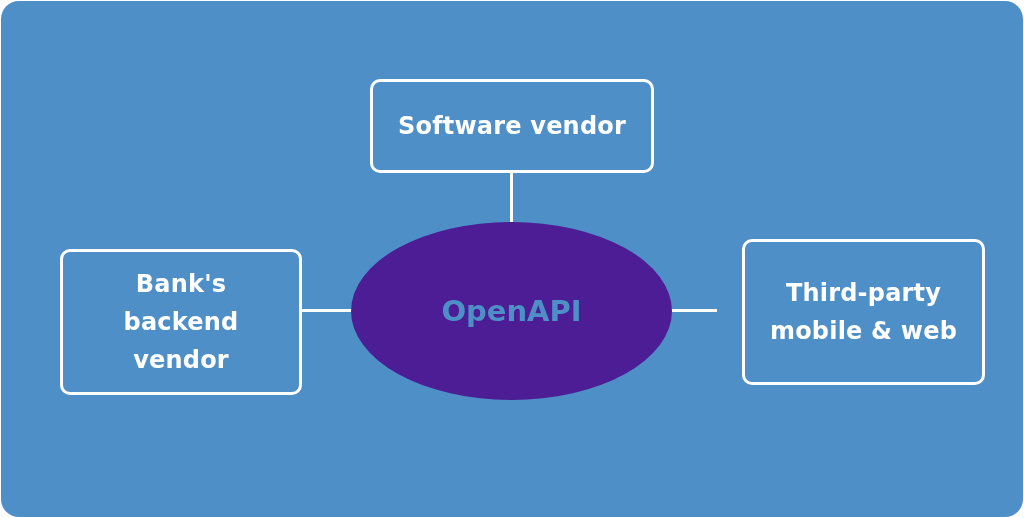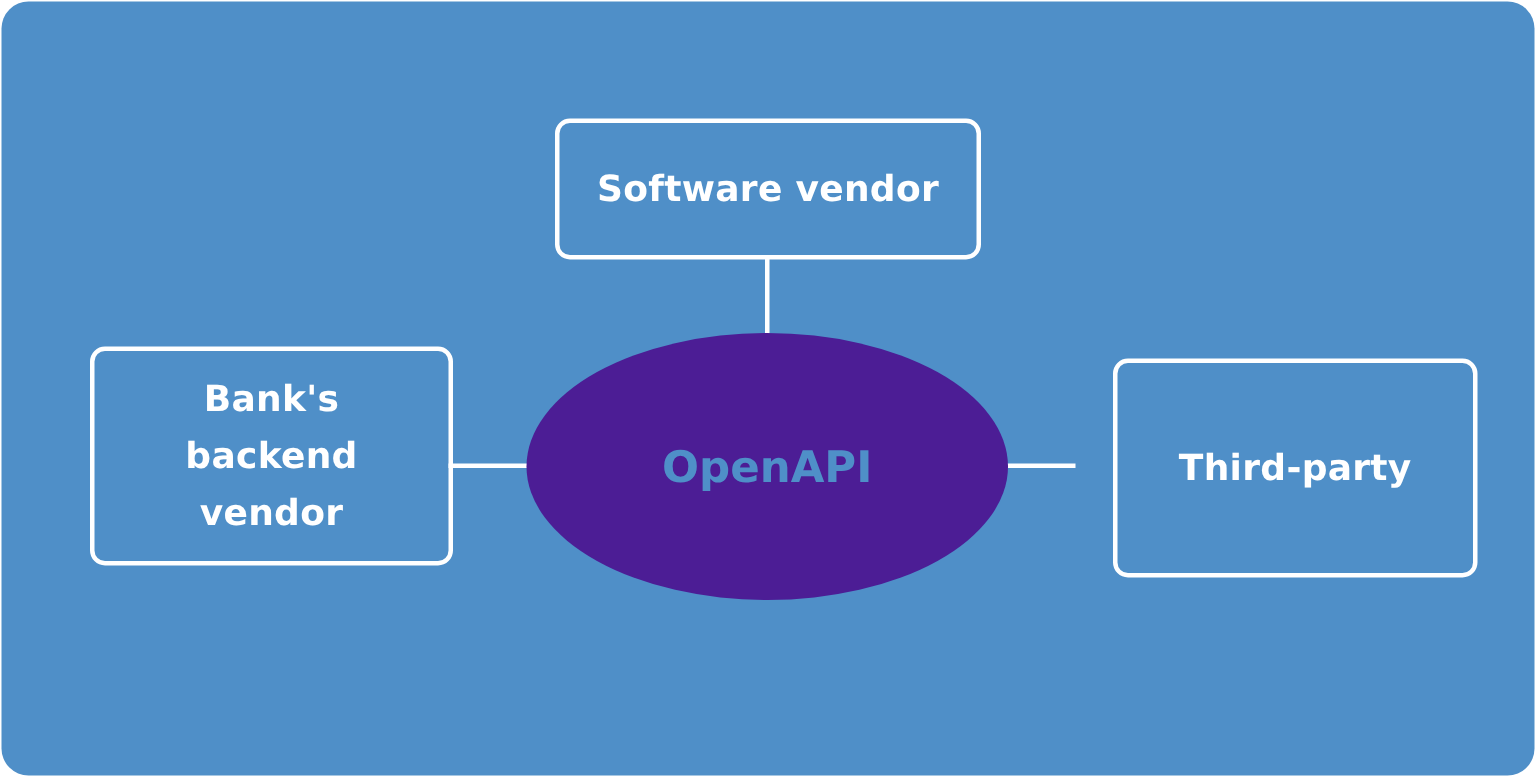--- a/index.html
+++ b/index.html
@@ -61,27 +61,28 @@
 <div class="panel">
 
   <div class="connector" style="left:509px; top:169px; width:3px; height:56px;"></div>
   <div class="connector" style="left:298px; top:308px; width:56px; height:3px;"></div>
   <div class="connector" style="left:668px; top:308px; width:48px; height:3px;"></div>
 
   <div class="node-box" style="left:369px; top:78px; width:284px; height:94px;">
     <span>Software vendor</span>
   </div>
 
-  <div class="node-box" style="left:59px; top:230px; width:242px; height:146px;">
+  <div class="node-box" style="left:59px; top:248px; width:242px; height:146px;">
     <span>Bank's</span>
     <span>backend</span>
     <span>vendor</span>
   </div>
 
   <div class="node-box" style="left:713px; top:238px; width:243px; height:146px;margin-left:28px;">
     <span>Third-party</span>
+    <span>mobile &amp; web</span>
   </div>
 
   <div class="hub" style="left:350px; top:221px; width:321px; height:178px;">
     <span>OpenAPI</span>
   </div>
 
 </div>
 
 </body></html>

